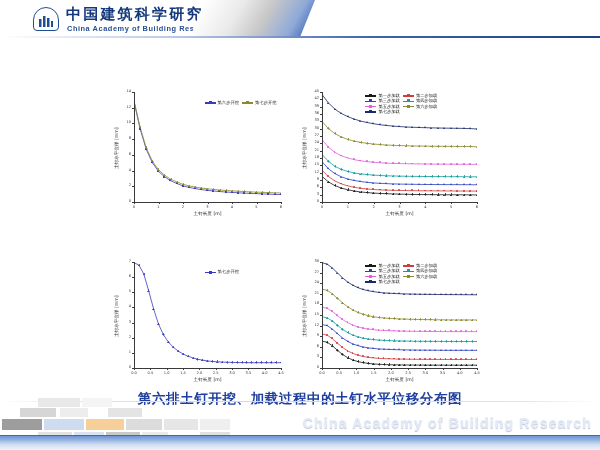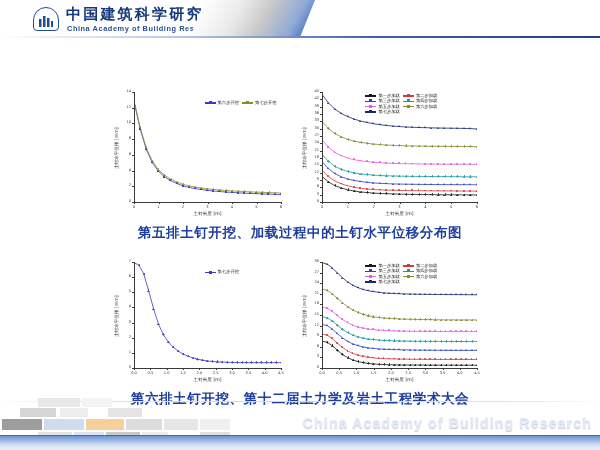--- a/index.html
+++ b/index.html
@@ -850,22 +850,21 @@
           <span class="lg-swatch" style="background: rgb(138, 138, 46);"></span>
           <span class="lg-txt">第六步加载</span>
         </div>
         <div class="lg-item">
           <span class="lg-swatch" style="background: rgb(27, 42, 107);"></span>
           <span class="lg-txt">第七步加载</span>
         </div>
       </div>
     </div>
 
-  <div class="caption cap1">第五排土钉开挖、加载过程中的土钉水平位移分布图</div>
-  <div class="caption cap2">第六排土钉开挖、第十二届土力学及岩土工程学术大会</div>
+  <div class="caption cap2">第六排土钉开挖、加载过程中的土钉水平位移分布图</div>
   <div class="cap2-rule"></div>
 
   <div class="mosaic" id="mosaic">
       <div class="mos" style="left: 38px; top: 0px; width: 42px; height: 9px; background: rgb(232, 232, 232);"></div>
       <div class="mos" style="left: 82px; top: 0px; width: 30px; height: 9px; background: rgb(244, 244, 244);"></div>
       <div class="mos" style="left: 20px; top: 10px; width: 36px; height: 9px; background: rgb(214, 214, 214);"></div>
       <div class="mos" style="left: 60px; top: 10px; width: 28px; height: 9px; background: rgb(237, 237, 237);"></div>
       <div class="mos" style="left: 108px; top: 10px; width: 34px; height: 9px; background: rgb(228, 228, 228);"></div>
       <div class="mos" style="left: 2px; top: 21px; width: 40px; height: 11px; background: rgb(157, 157, 157);"></div>
       <div class="mos" style="left: 44px; top: 21px; width: 40px; height: 11px; background: rgb(207, 220, 240);"></div>

